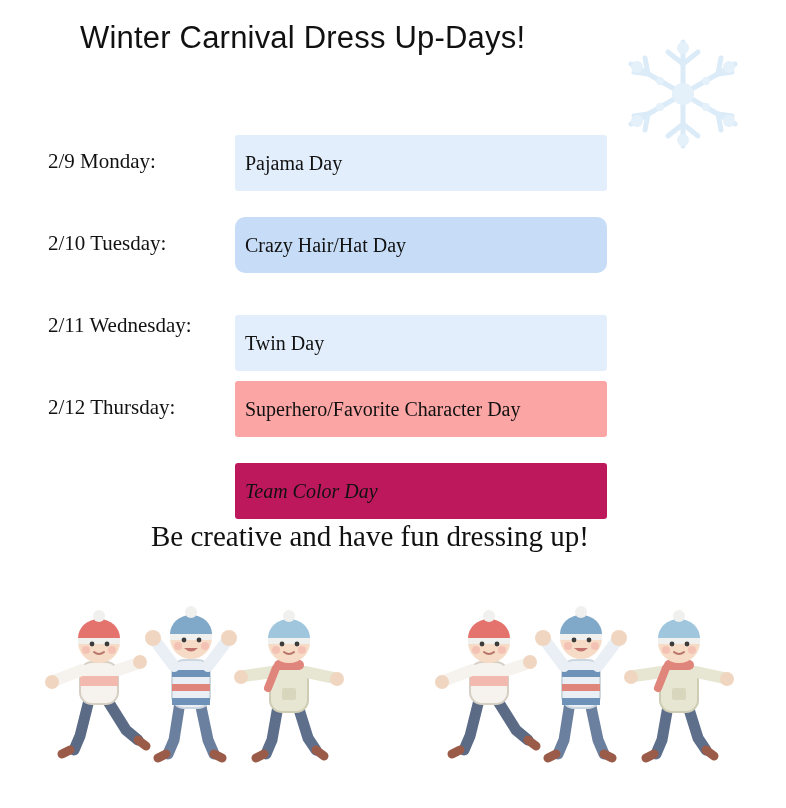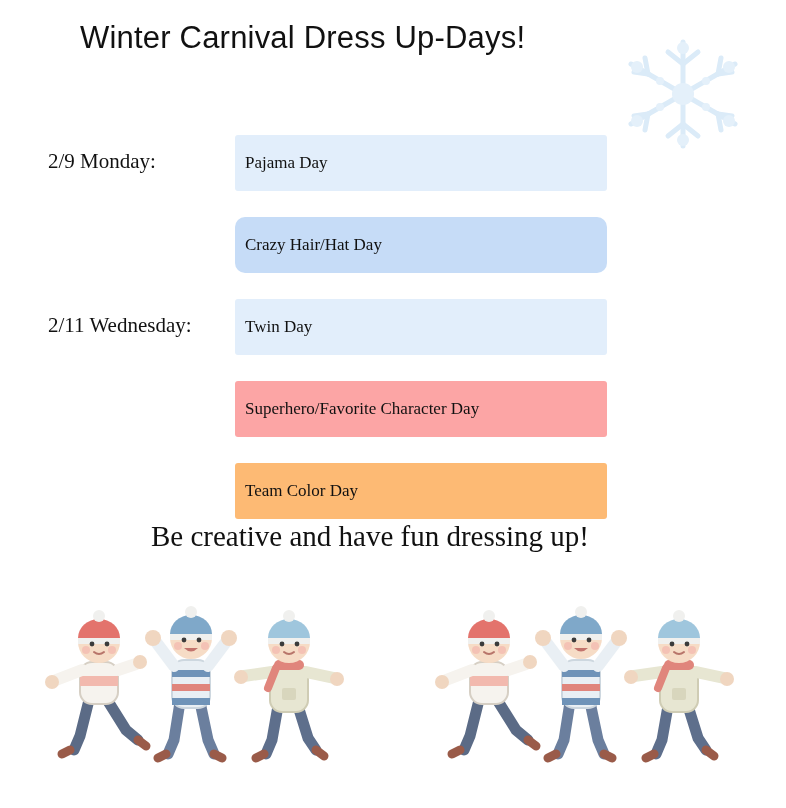--- a/index.html
+++ b/index.html
@@ -69,21 +69,21 @@
     top: 0;
     width: 372px;
     height: 56px;
     border-radius: 3px;
     display: flex;
     align-items: center;
     padding-left: 10px;
     box-sizing: border-box;
   }
   .activity-text {
-    font-size: 17px;
+    font-size: 20px;
     color: #111111;
     white-space: nowrap;
   }
 
   
   .footer-line {
     position: absolute;
     left: 0;
     top: 520px;
     width: 740px;
@@ -146,40 +146,42 @@
   <div class="schedule">
 
     <div class="row">
       <div class="day-label">2/9 Monday:</div>
       <div class="activity-box" style="background:#e2eefb;">
         <span class="activity-text">Pajama Day</span>
       </div>
     </div>
 
     <div class="row">
+      <div class="day-label">2/10 Tuesday:</div>
       <div class="activity-box" style="background:#c6dcf7;border-radius:10px;">
         <span class="activity-text">Crazy Hair/Hat Day</span>
       </div>
     </div>
 
     <div class="row">
       <div class="day-label">2/11 Wednesday:</div>
-      <div class="activity-box" style="background:#e2eefb;">
+      <div class="activity-box" style="background:#e2eefb;margin-top:16px;">
         <span class="activity-text"> Twin Day</span>
       </div>
     </div>
 
     <div class="row">
+      <div class="day-label">2/12 Thursday:</div>
       <div class="activity-box" style="background:#fca5a5;">
         <span class="activity-text">Superhero/Favorite Character Day</span>
       </div>
     </div>
 
     <div class="row">
-      <div class="activity-box" style="background:#fdba74;">
+      <div class="activity-box" style="background:#be185d;font-style:italic;">
         <span class="activity-text">Team Color Day</span>
       </div>
     </div>
 
   </div>
 
   <div class="footer-line">Be creative and have fun dressing up!</div>
 
   <div class="kids-group kids-left">
     <svg width="330" height="180" viewBox="0 0 330 180">

